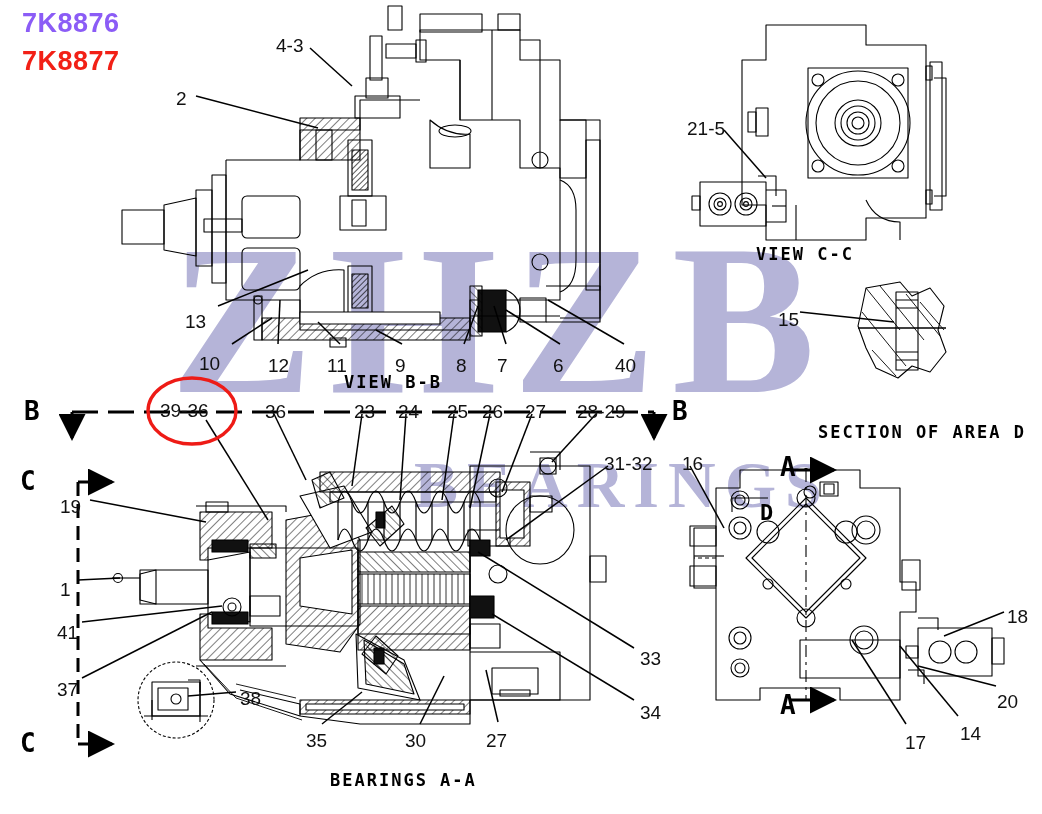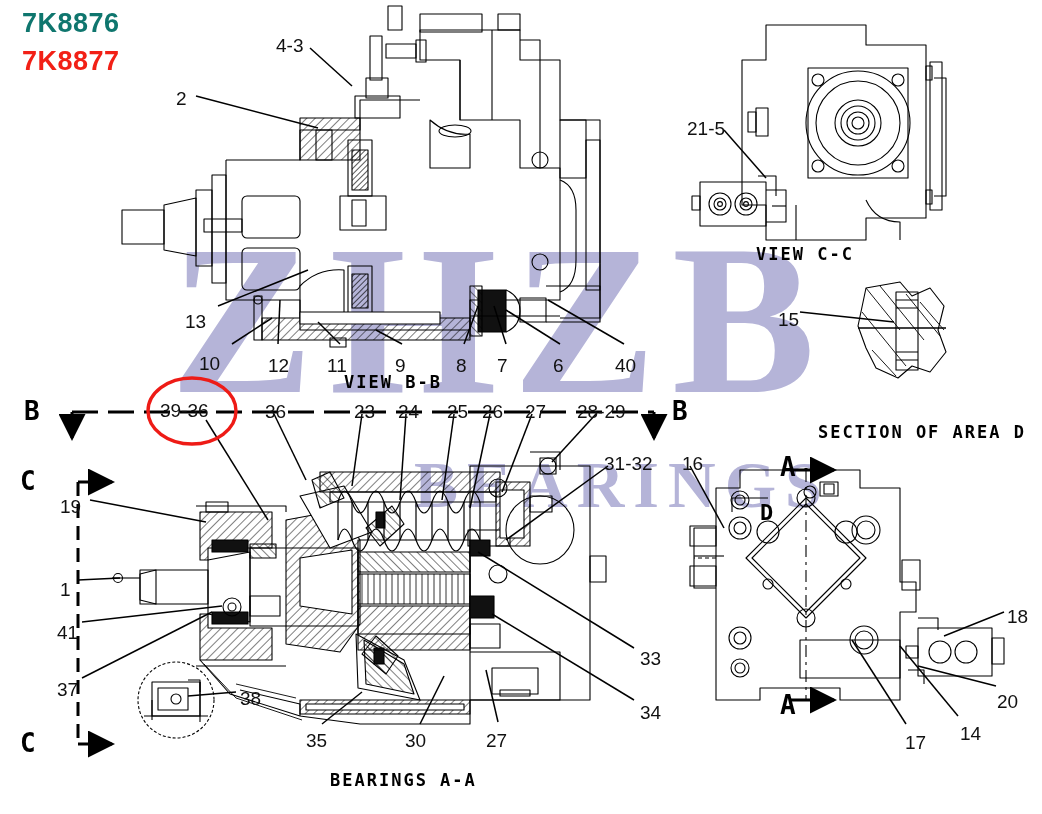--- a/index.html
+++ b/index.html
@@ -342,21 +342,21 @@
       <path d="M996 686 L918 666"></path>
       <path d="M906 724 L852 640"></path>
       <path d="M958 716 L900 646"></path>
     </g>
   </svg>
 
   <svg class="layer" viewBox="0 0 1042 814" xmlns="http://www.w3.org/2000/svg">
     <ellipse cx="192" cy="411" rx="44" ry="33" fill="none" stroke="#ee1b16" stroke-width="3.4"></ellipse>
   </svg>
 
-  <div class="partno" style="left: 22px; top: 8px; color: #0f766e;">7K8876</div>
+  <div class="partno" style="left: 22px; top: 8px; color: #8b5cf6;">7K8876</div>
   <div class="partno" style="left: 22px; top: 46px; color: rgb(242, 32, 22);">7K8877</div>
 
   <div class="viewlbl" style="left:344px;top:372px;">VIEW B-B</div>
   <div class="viewlbl" style="left:756px;top:244px;">VIEW C-C</div>
   <div class="viewlbl" style="left:818px;top:422px;">SECTION OF AREA D</div>
   <div class="viewlbl" style="left:330px;top:770px;">BEARINGS A-A</div>
 
   <div class="seclet" style="left:24px;top:396px;">B</div>
   <div class="seclet" style="left:672px;top:396px;">B</div>
   <div class="seclet" style="left:20px;top:466px;">C</div>

